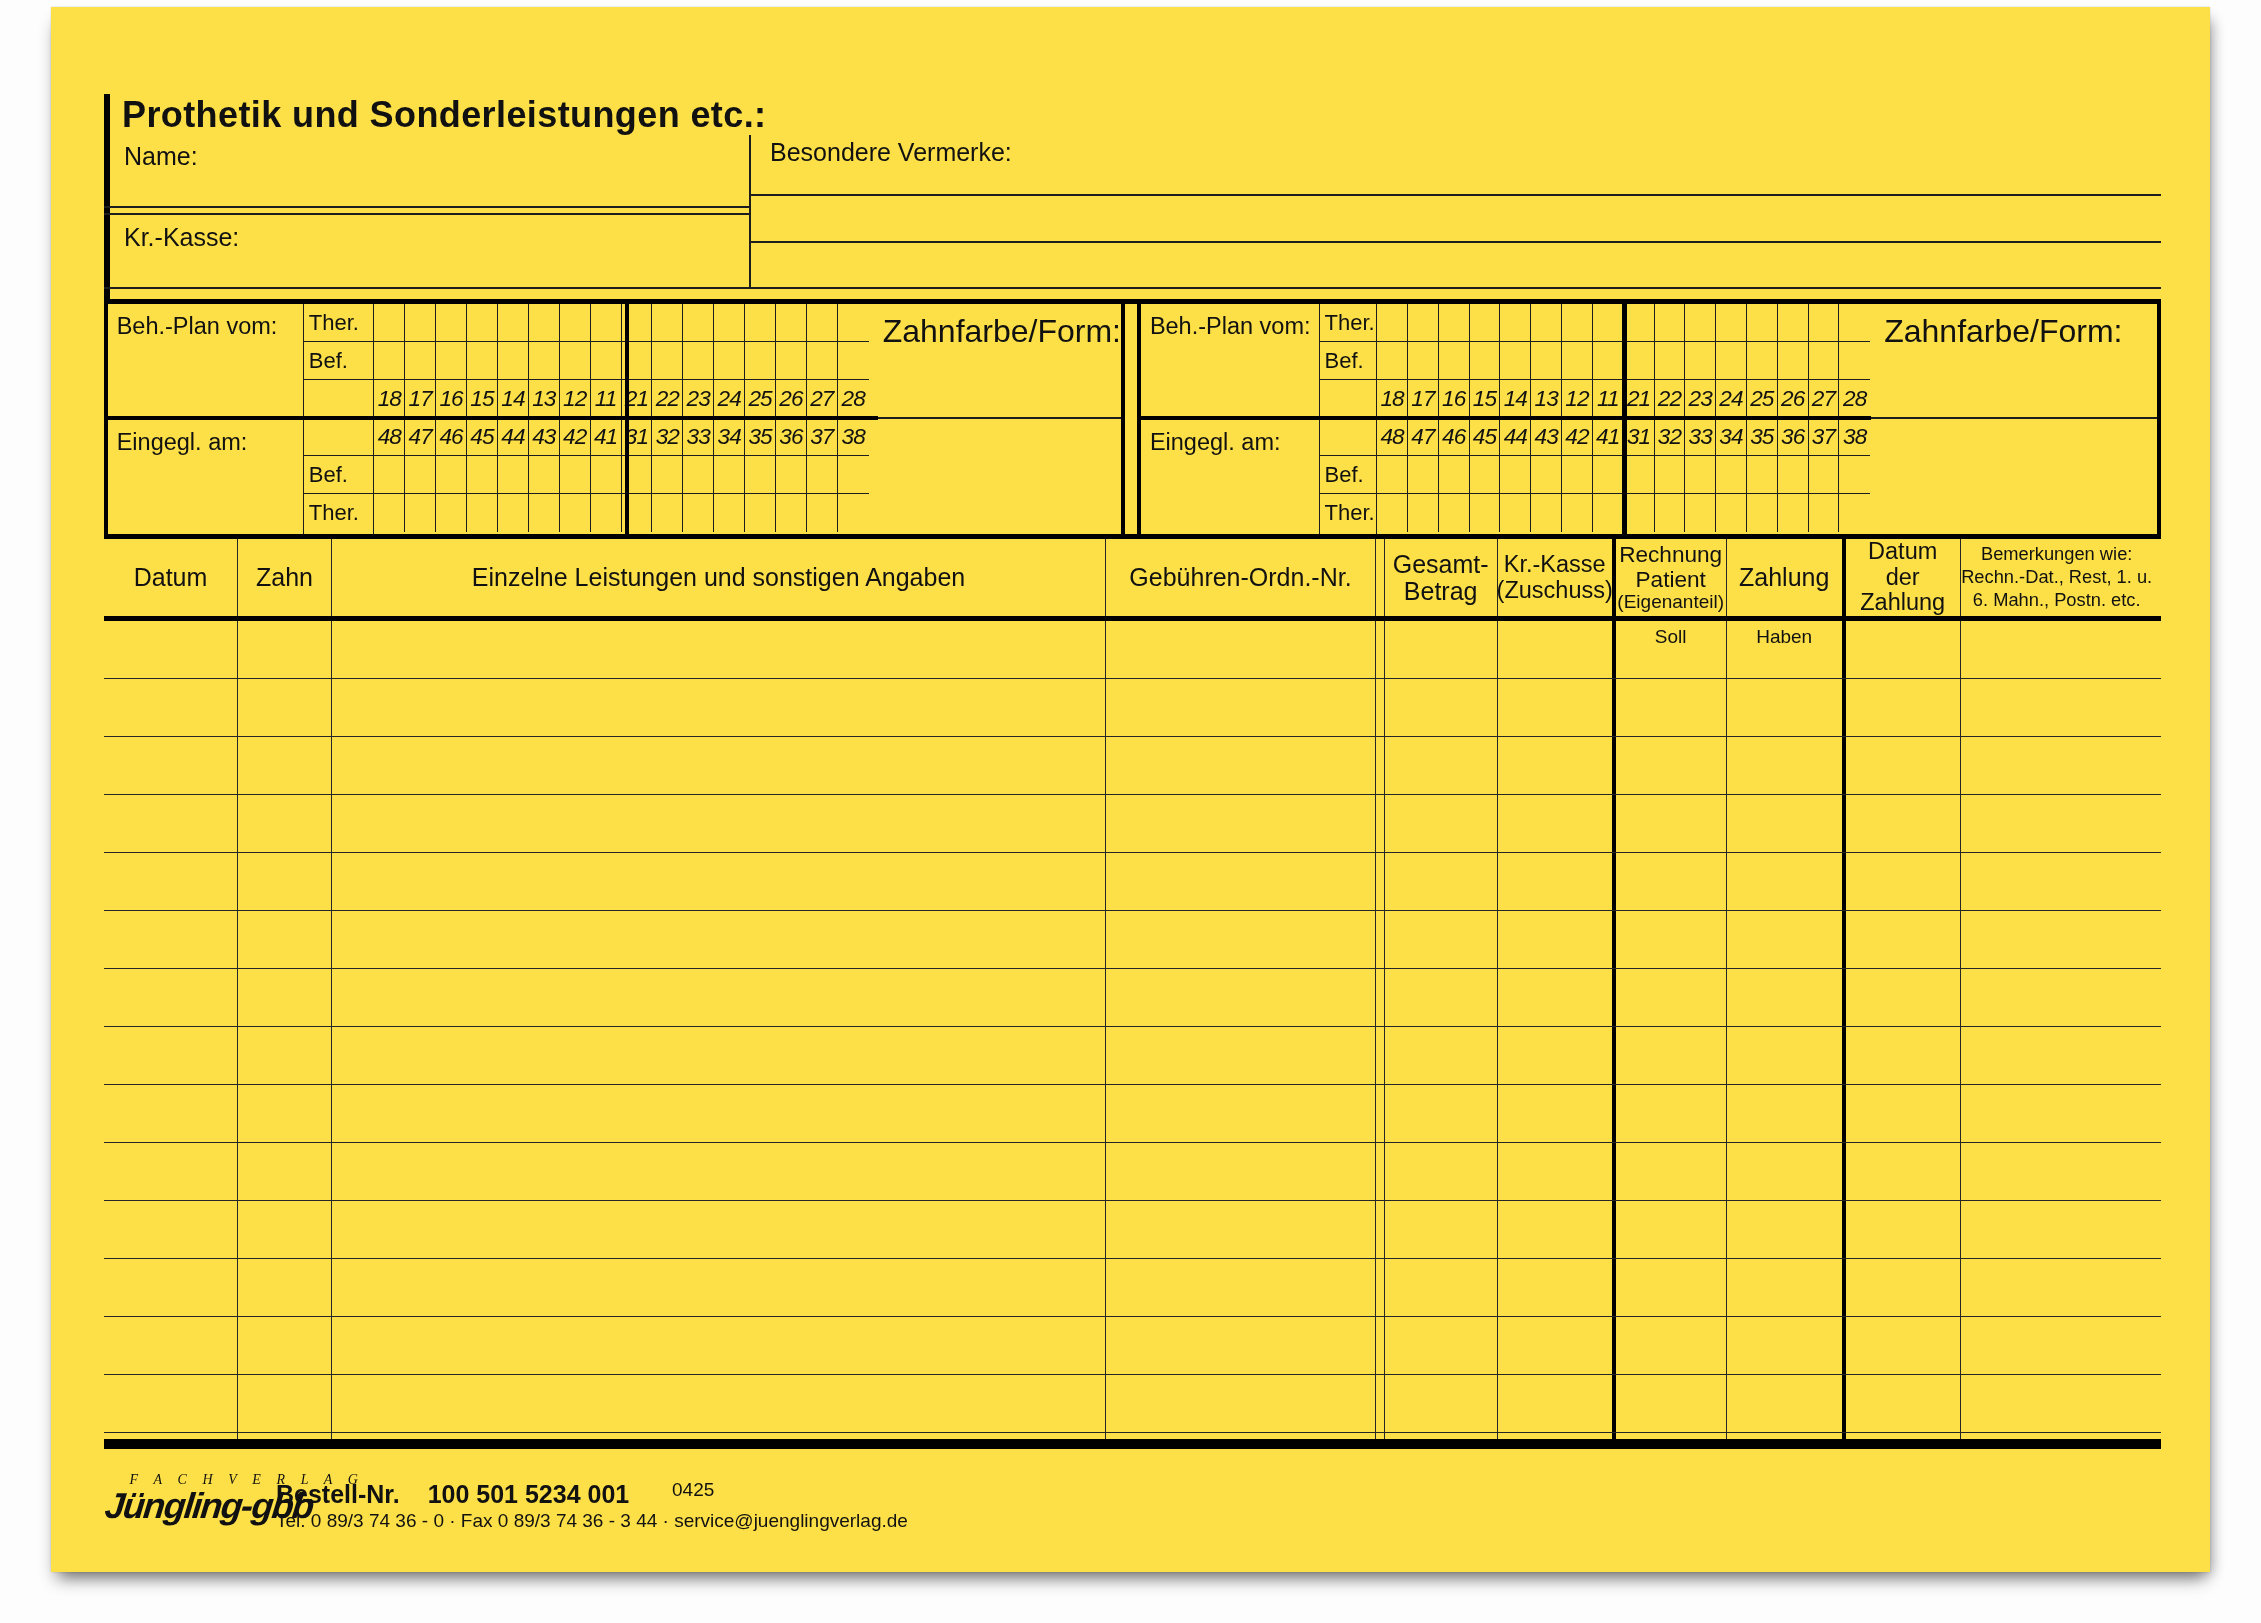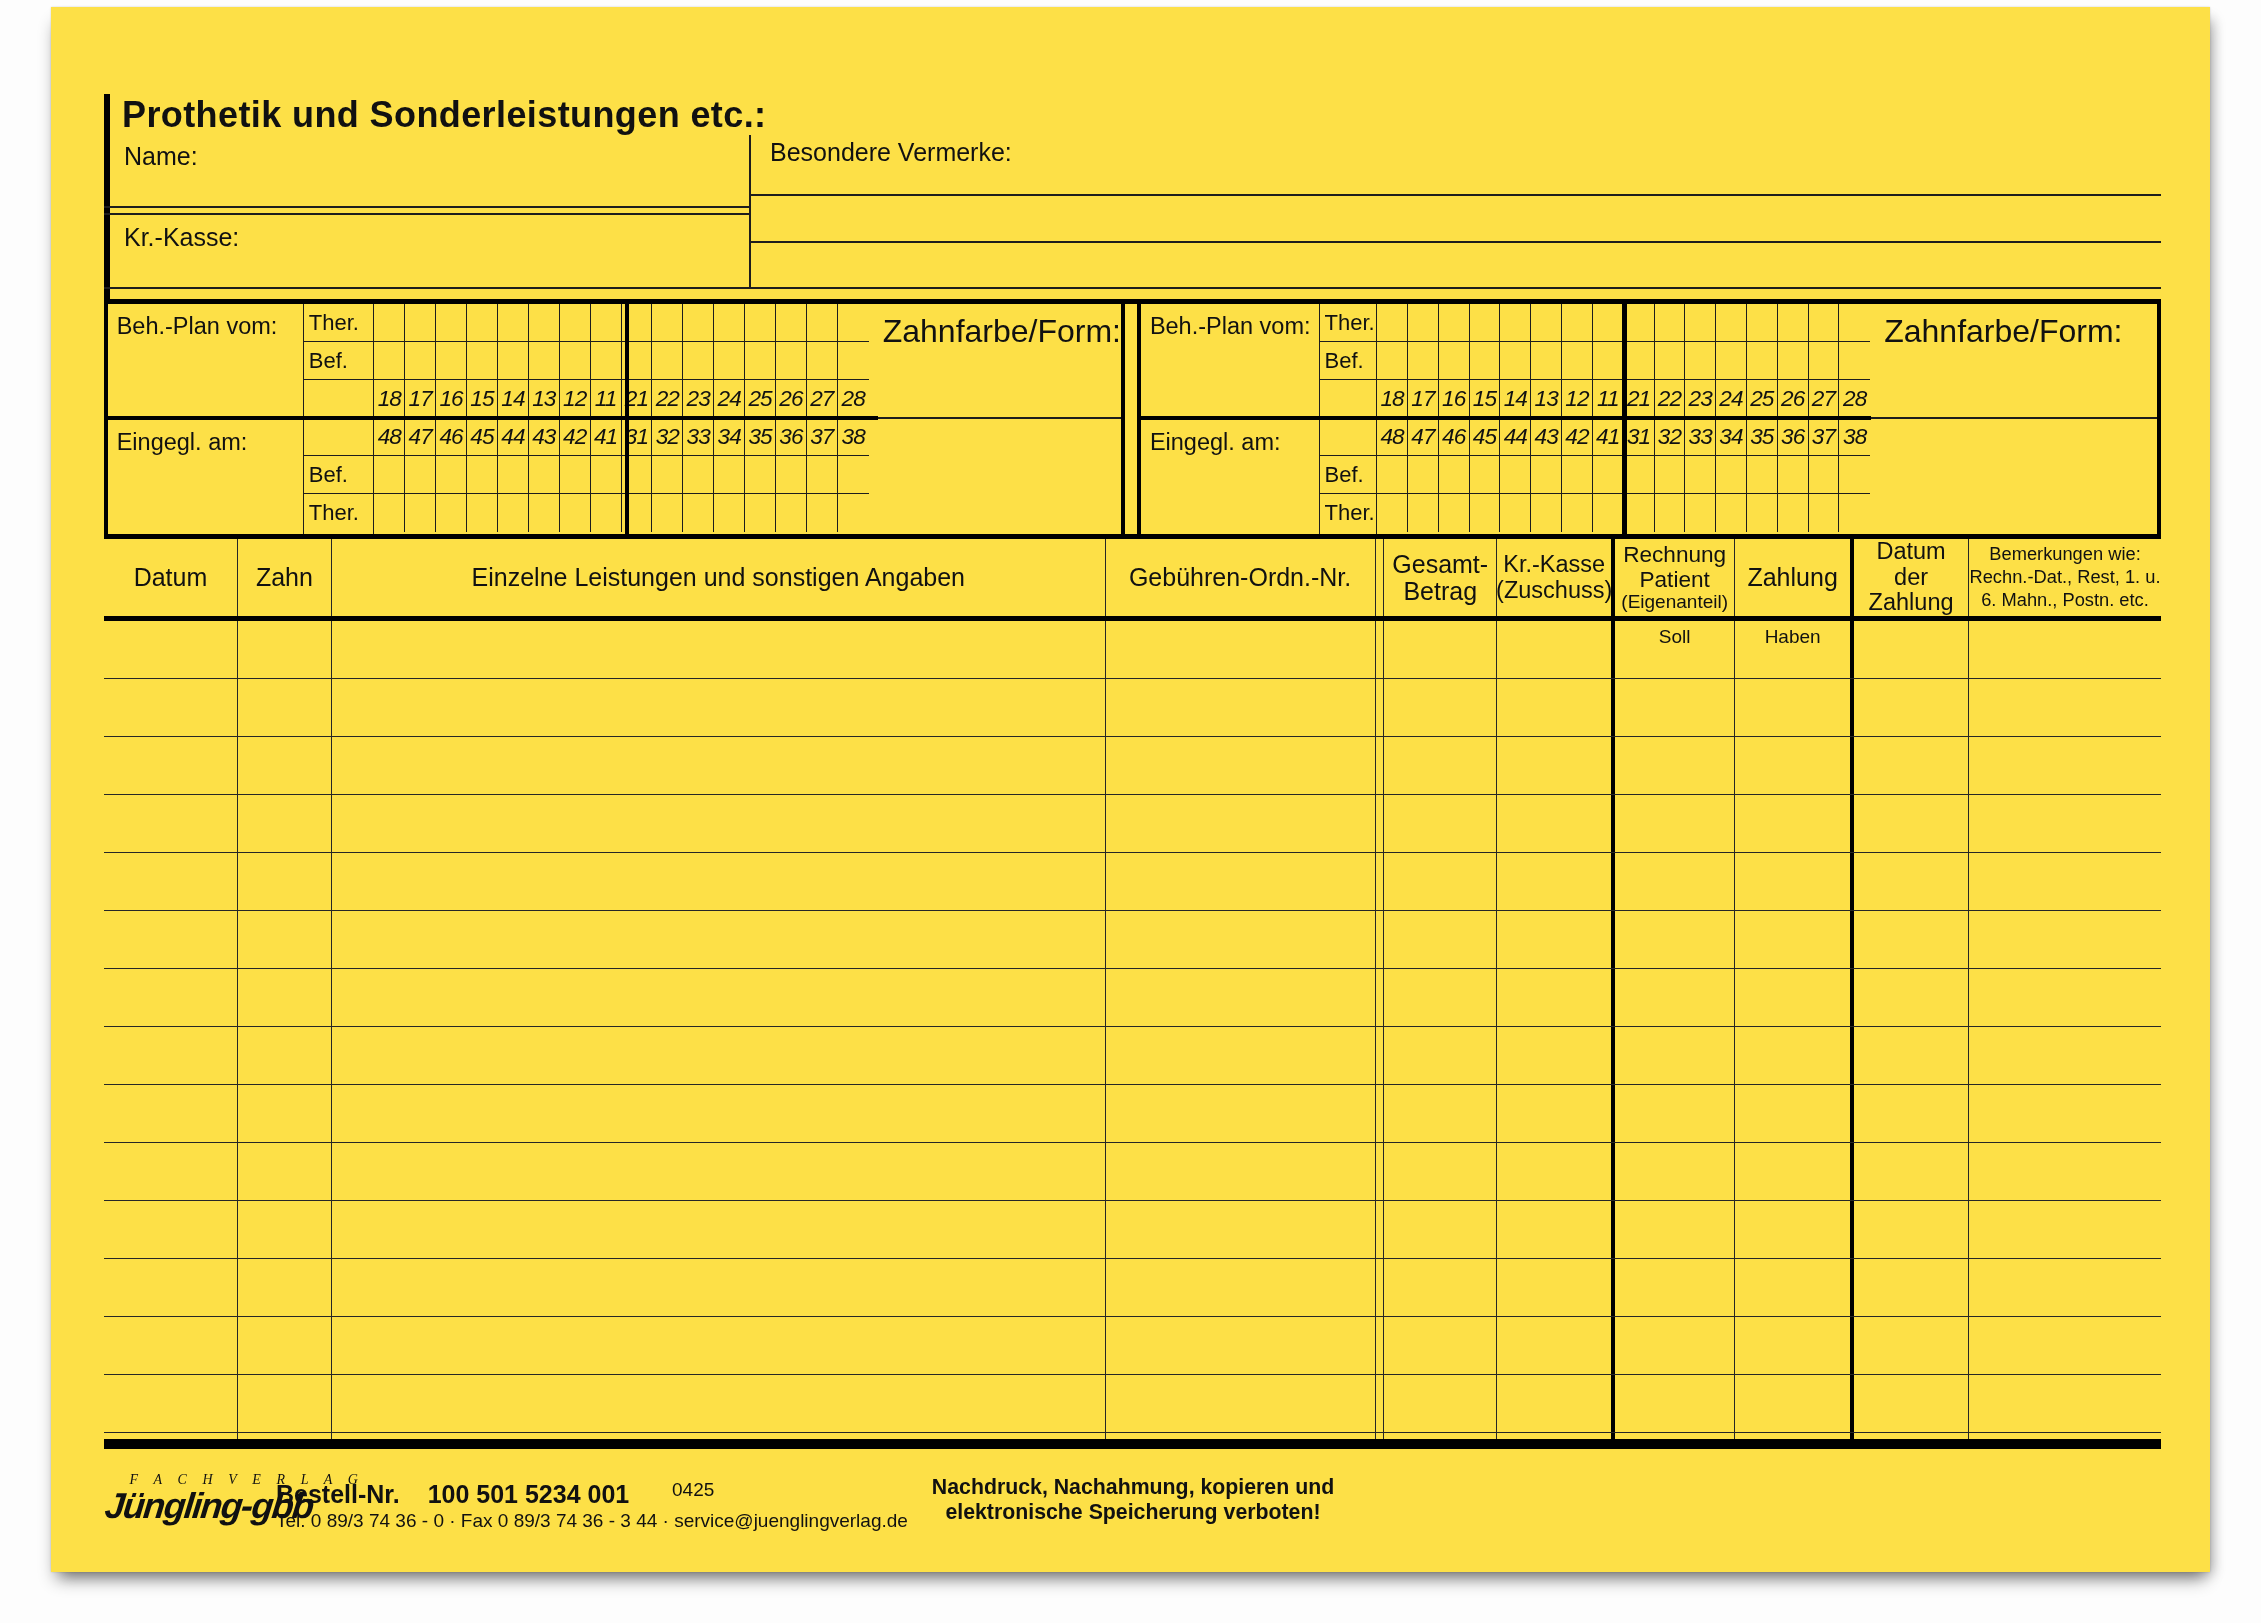--- a/index.html
+++ b/index.html
@@ -70,21 +70,21 @@
   .lstrip{display:flex;height:6.1px;box-sizing:border-box;}
   .lband{height:10.4px;background:#000;}
   .lcell{box-sizing:border-box;height:100%;}
   .c-datum{width:134px;border-right:1.7px solid #262626;}
   .c-zahn{width:94px;border-right:1.7px solid #262626;}
   .c-leist{width:774px;border-right:1.7px solid #262626;}
   .c-geb{width:270px;border-right:1.7px solid #262626;}
   .c-dbl{width:8.7px;border-right:1.7px solid #262626;}
   .c-gesamt{width:113px;border-right:1.7px solid #262626;}
   .c-krkasse{width:118px;border-right:4.4px solid #000;font-size:23.5px;}
-  .c-rechnung{width:120px;border-right:1.7px solid #262626;font-size:22.6px;}
+  .c-rechnung{width:111px;border-right:1.7px solid #262626;font-size:22.6px;}
   .c-zahlung{width:119px;border-right:4.4px solid #000;}
   .c-datumz{width:115px;border-right:1.7px solid #262626;font-size:23.5px;}
   .c-bemerk{width:192px;font-size:18.3px;line-height:1.25;}
   .sub-small{font-size:19px;line-height:1.05;}
   .subhead{display:flex;justify-content:center;align-items:flex-start;padding-top:5.2px;font-size:19px;}
 
   
   .logo{position:absolute;left:54px;top:1465px;width:174px;}
   .logo-small{font-family:"Liberation Serif", serif;font-style:italic;font-size:14px;letter-spacing:6.1px;margin-left:24.4px;white-space:nowrap;}
   .logo-name{font-size:36px;font-weight:bold;font-style:italic;letter-spacing:-1.7px;margin-top:-3.5px;transform:skewX(-6deg);white-space:nowrap;}
@@ -586,18 +586,16 @@
     <div class="logo">
       <div class="logo-small">F A C H V E R L A G</div>
       <div class="logo-name">Jüngling-gbb</div>
     </div>
     <div class="bestell">
       <span>Bestell-Nr.</span>
       <span class="num">100 501 5234 001</span>
     </div>
     <div class="code">0425</div>
     <div class="contact">Tel. 0 89/3 74 36 - 0 · Fax 0 89/3 74 36 - 3 44 · service@juenglingverlag.de</div>
-    <div class="notice">Nachdruck, Nachahmung, kopieren und
-elektronische Speicherung verboten!</div>
 
   </div>
 </div>
 
 
 </body></html>

